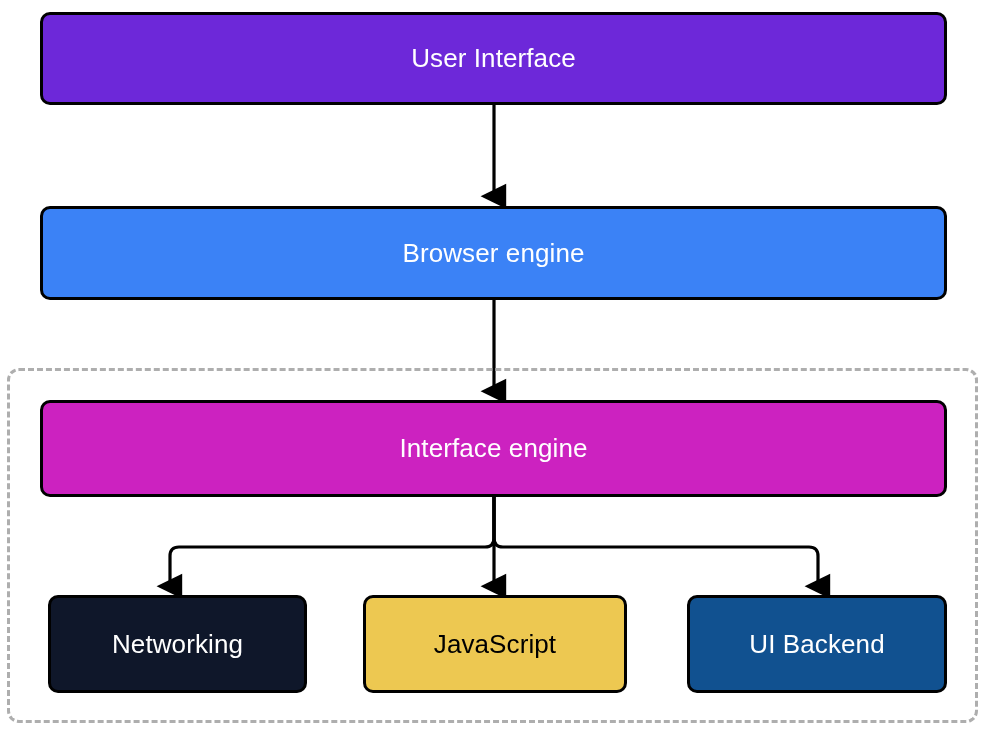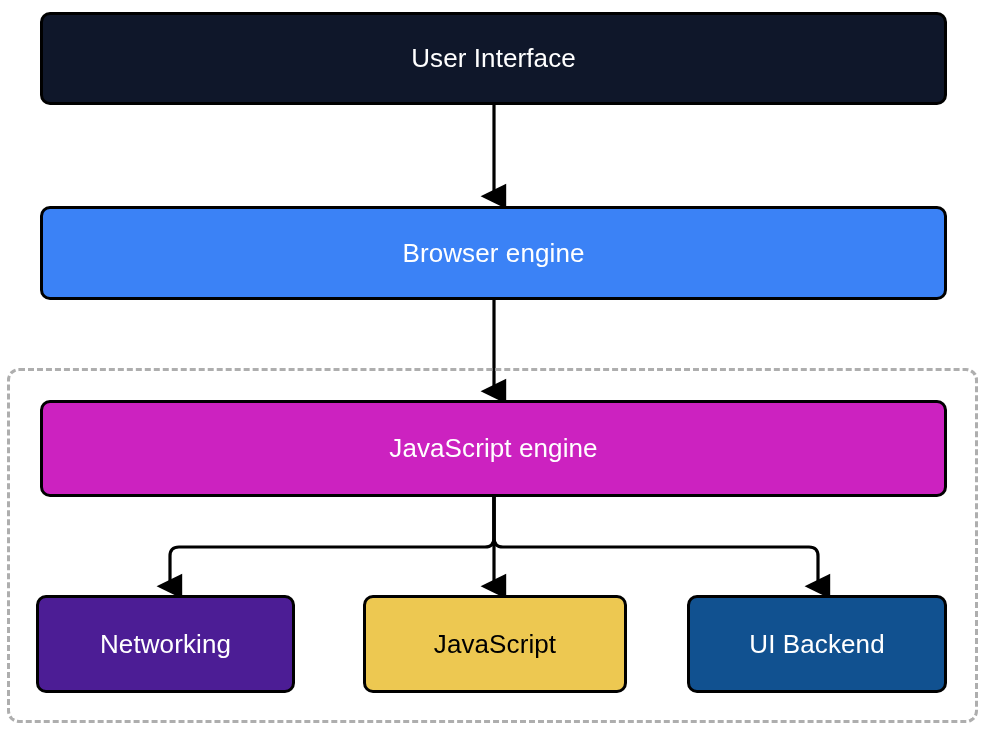--- a/index.html
+++ b/index.html
@@ -70,33 +70,33 @@
 
     <path d="M 494 497 L 494 538 Q 494 547 485 547 L 179 547 Q 170 547 170 556 L 170 586" fill="none" stroke="#000000" stroke-width="3.2" marker-end="url(#arrowhead)"></path>
 
     <path d="M 494 497 L 494 586" fill="none" stroke="#000000" stroke-width="3.2" marker-end="url(#arrowhead)"></path>
 
     <path d="M 494 497 L 494 538 Q 494 547 503 547 L 809 547 Q 818 547 818 556 L 818 586" fill="none" stroke="#000000" stroke-width="3.2" marker-end="url(#arrowhead)"></path>
   </svg>
 
   <div class="group-box" style="left:7px; top:368px; width:971px; height:355px;"></div>
 
-  <div class="node" style="left:40px; top:12px; width:907px; height:93px; background:#0f172a; color:#ffffff;">
+  <div class="node" style="left:40px; top:12px; width:907px; height:93px; background:#6d28d9; color:#ffffff;">
     <span class="node-label">User Interface</span>
   </div>
 
   <div class="node" style="left:40px; top:206px; width:907px; height:94px; background:#3b82f6; color:#ffffff;">
     <span class="node-label">Browser engine</span>
   </div>
 
   <div class="node" style="left:40px; top:400px; width:907px; height:97px; background:#cc22c0; color:#ffffff;">
-    <span class="node-label">JavaScript engine</span>
+    <span class="node-label">Interface engine</span>
   </div>
 
-  <div class="node" style="left:36px; top:595px; width:259px; height:98px; background:#4c1d95; color:#ffffff;">
+  <div class="node" style="left:48px; top:595px; width:259px; height:98px; background:#0f172a; color:#ffffff;">
     <span class="node-label">Networking</span>
   </div>
 
   <div class="node" style="left:363px; top:595px; width:264px; height:98px; background:#edc851; color:#000000;">
     <span class="node-label">JavaScript</span>
   </div>
 
   <div class="node" style="left:687px; top:595px; width:260px; height:98px; background:#115190; color:#ffffff;">
     <span class="node-label">UI Backend</span>
   </div>

